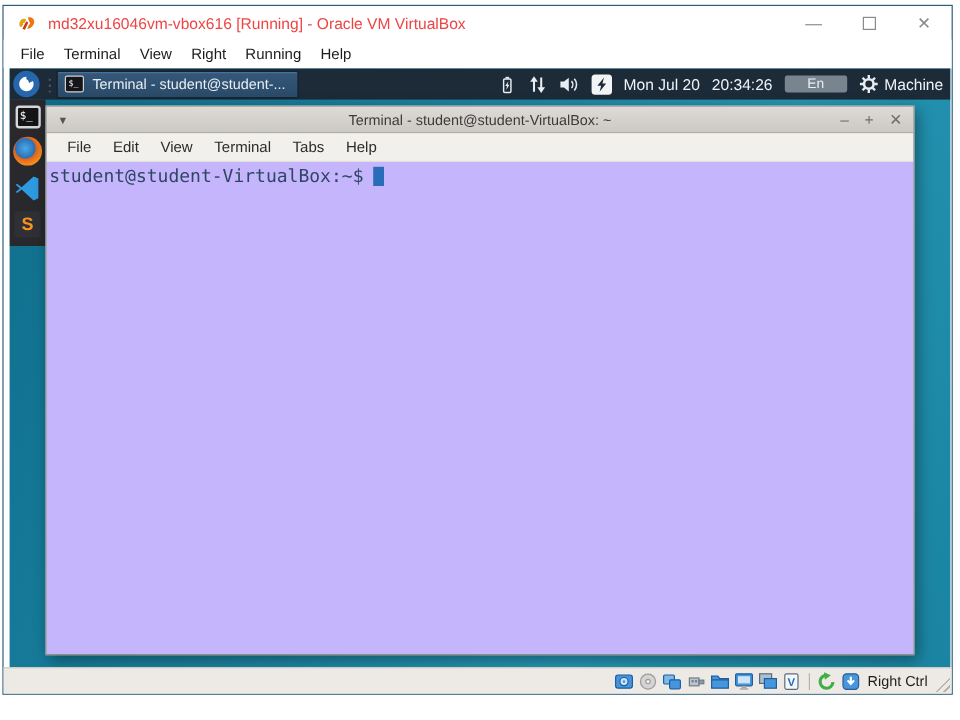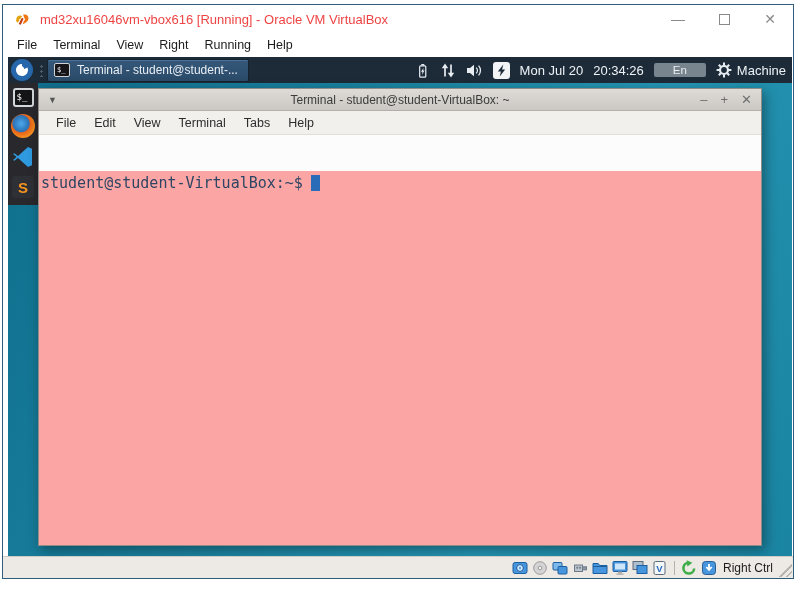--- a/index.html
+++ b/index.html
@@ -65,22 +65,22 @@
   .term-titlebar{height:21px;background:linear-gradient(#dedbd7,#ccc9c5);
                  border-bottom:1px solid #b2afab;display:flex;align-items:center;
                  padding:0 9px;position:relative;flex:0 0 auto;}
   .term-dd{color:#555;font-size:9px;}
   .term-title{position:absolute;left:0;right:0;text-align:center;font-weight:normal;
               font-size:12px;color:#3b3b3b;}
   .term-controls{margin-left:auto;display:flex;gap:13px;color:#6f6f6f;font-size:13px;z-index:1;}
   .term-menubar{height:23px;background:#f2f0ed;border-bottom:1px solid #e2dfdb;display:flex;
                 align-items:center;padding-left:8px;font-size:12.5px;color:#2c2c2c;flex:0 0 auto;}
   .term-menu-item{padding:2px 9px;}
-  .term-body{flex:1;background:#fca5a5;padding:3px 2px;font-family:"DejaVu Sans Mono",monospace;
-             font-size:15px;color:#2e4663;line-height:18px;margin-top:36px;}
+  .term-body{flex:1;background:#c4b5fd;padding:3px 2px;font-family:"DejaVu Sans Mono",monospace;
+             font-size:15px;color:#2e4663;line-height:18px;}
   .cursor{display:inline-block;width:9px;height:16px;background:#2b6cb8;vertical-align:-3px;
           margin-left:8px;}
 
   
   .statusbar{position:absolute;left:0;right:0;bottom:0;height:22px;background:#edeae5;
              border-top:1px solid #cfccc7;display:flex;align-items:center;justify-content:flex-end;
              gap:4px;padding-right:20px;font-size:12px;color:#1d1d1d;box-sizing:border-box;}
   .statusbar svg{display:block;}
   .sb-sep{width:1px;height:14px;background:#b5b2ad;margin:0 2px;}
   .hostkey{margin-left:2px;}

